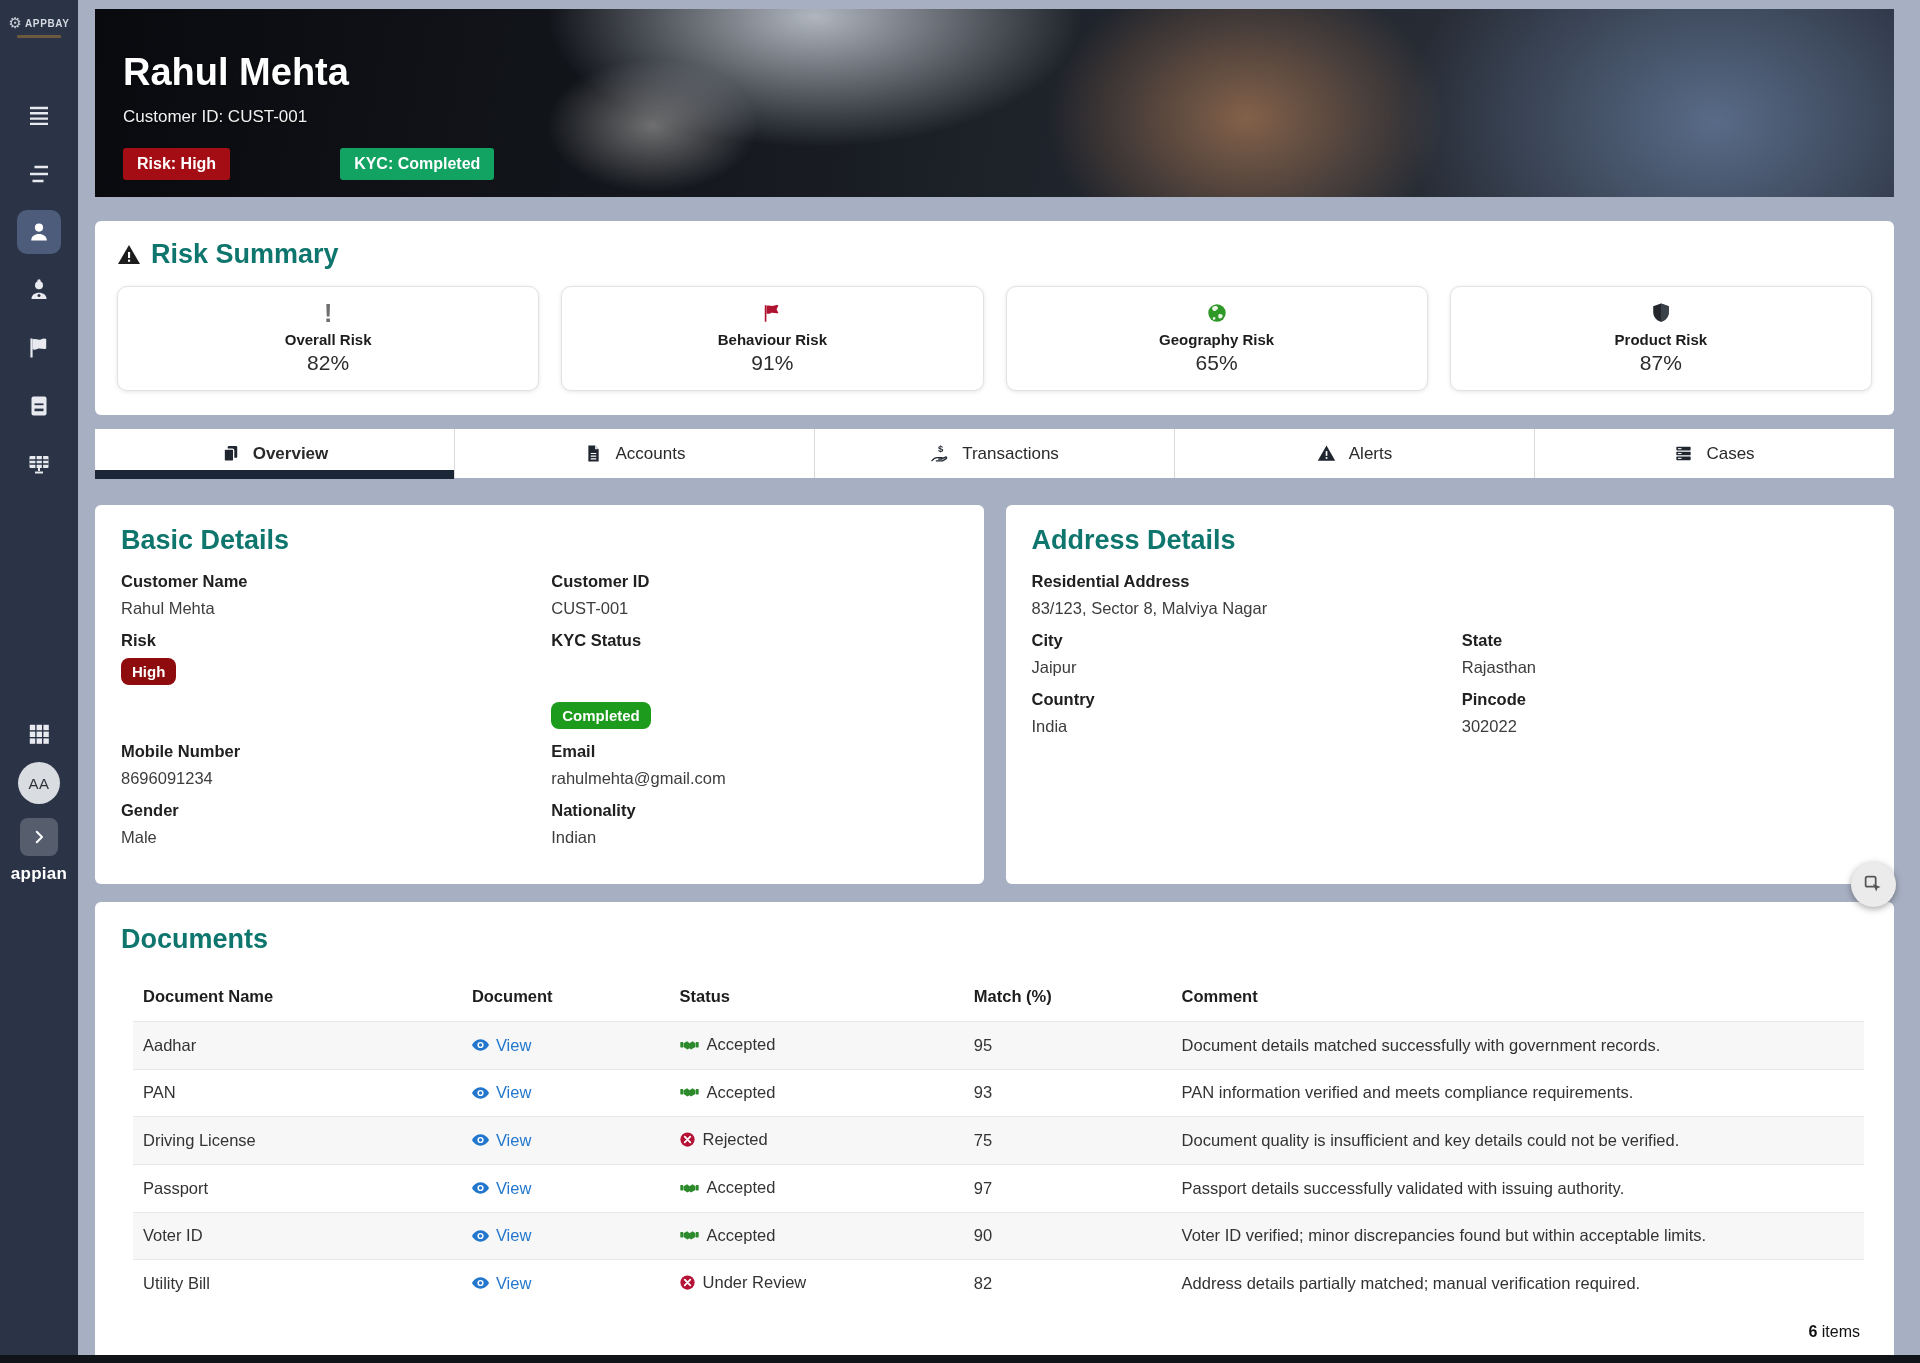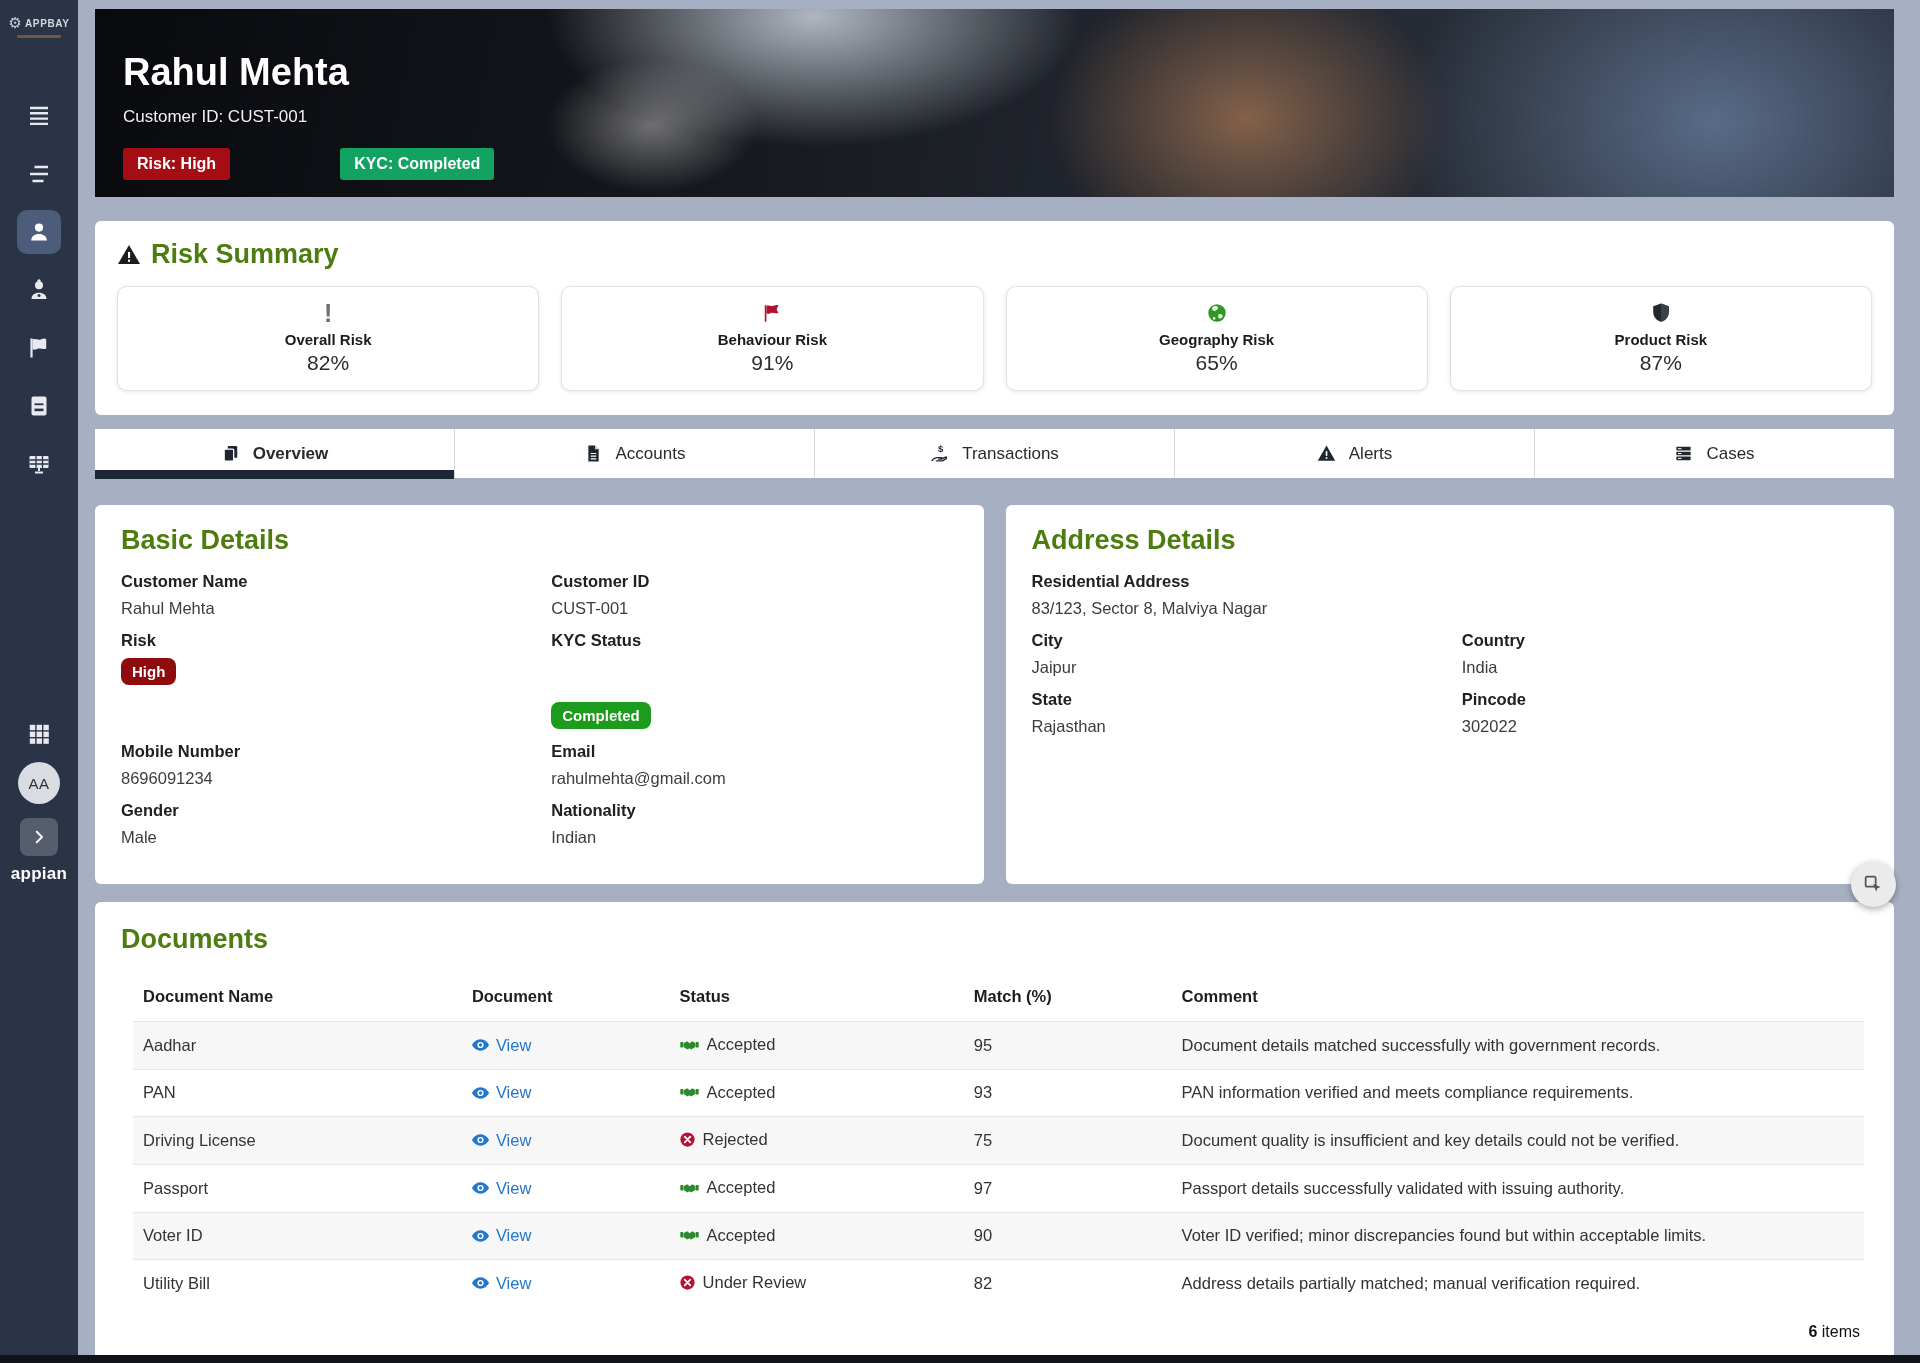--- a/index.html
+++ b/index.html
@@ -46,21 +46,21 @@
   .hero-name { font-size:38px; font-weight:bold; text-shadow:0 1px 3px rgba(0,0,0,.6); }
   .hero-sub { margin-top:13px; font-size:17px; color:#f1f1f1; text-shadow:0 1px 2px rgba(0,0,0,.6); }
   .hero-badges { margin-top:21px; display:flex; align-items:center; }
   .badge { display:inline-block; font-weight:bold; font-size:16px; color:#fff;
            padding:7px 14px; border-radius:3px; }
   .badge-risk { background:#a50d14; }
   .badge-kyc { background:#12a262; margin-left:110px; }
   
   .panel { background:#fff; border-radius:6px; }
   .risk-summary { margin-top:24px; padding:18px 22px 24px; }
-  .sec-title { font-size:27px; font-weight:bold; color:#4d7c0f; display:flex; align-items:center; gap:10px; }
+  .sec-title { font-size:27px; font-weight:bold; color:#0f766e; display:flex; align-items:center; gap:10px; }
   .sec-title svg { width:24px; height:24px; }
   .risk-cards { margin-top:16px; display:flex; gap:22px; }
   .risk-card { flex:1; background:#fff; border:1px solid #e2e2e2; border-radius:10px;
                box-shadow:0 1px 4px rgba(0,0,0,.10); text-align:center; padding:12px 8px 15px; }
   .rc-icon { height:28px; display:flex; align-items:center; justify-content:center; }
   .rc-icon svg { width:22px; height:24px; }
   .rc-excl { font-size:25px; font-weight:bold; color:#6e6e6e; line-height:26px; }
   .rc-label { margin-top:4px; font-size:15px; font-weight:bold; color:#1c1c1c; }
   .rc-value { margin-top:3px; font-size:21px; color:#2c2c2c; }
   
@@ -353,26 +353,26 @@
       <div class="field-grid">
         <div class="field full">
           <div class="f-label">Residential Address</div>
           <div class="f-value">83/123, Sector 8, Malviya Nagar</div>
         </div>
         <div class="field">
           <div class="f-label">City</div>
           <div class="f-value">Jaipur</div>
         </div>
         <div class="field">
+          <div class="f-label">State</div>
+          <div class="f-value">Rajasthan</div>
+        </div>
+        <div class="field">
           <div class="f-label">Country</div>
           <div class="f-value">India</div>
-        </div>
-        <div class="field">
-          <div class="f-label">State</div>
-          <div class="f-value">Rajasthan</div>
         </div>
         <div class="field">
           <div class="f-label">Pincode</div>
           <div class="f-value">302022</div>
         </div>
       </div>
     </div>
   </div>
 
   <div class="panel documents">

